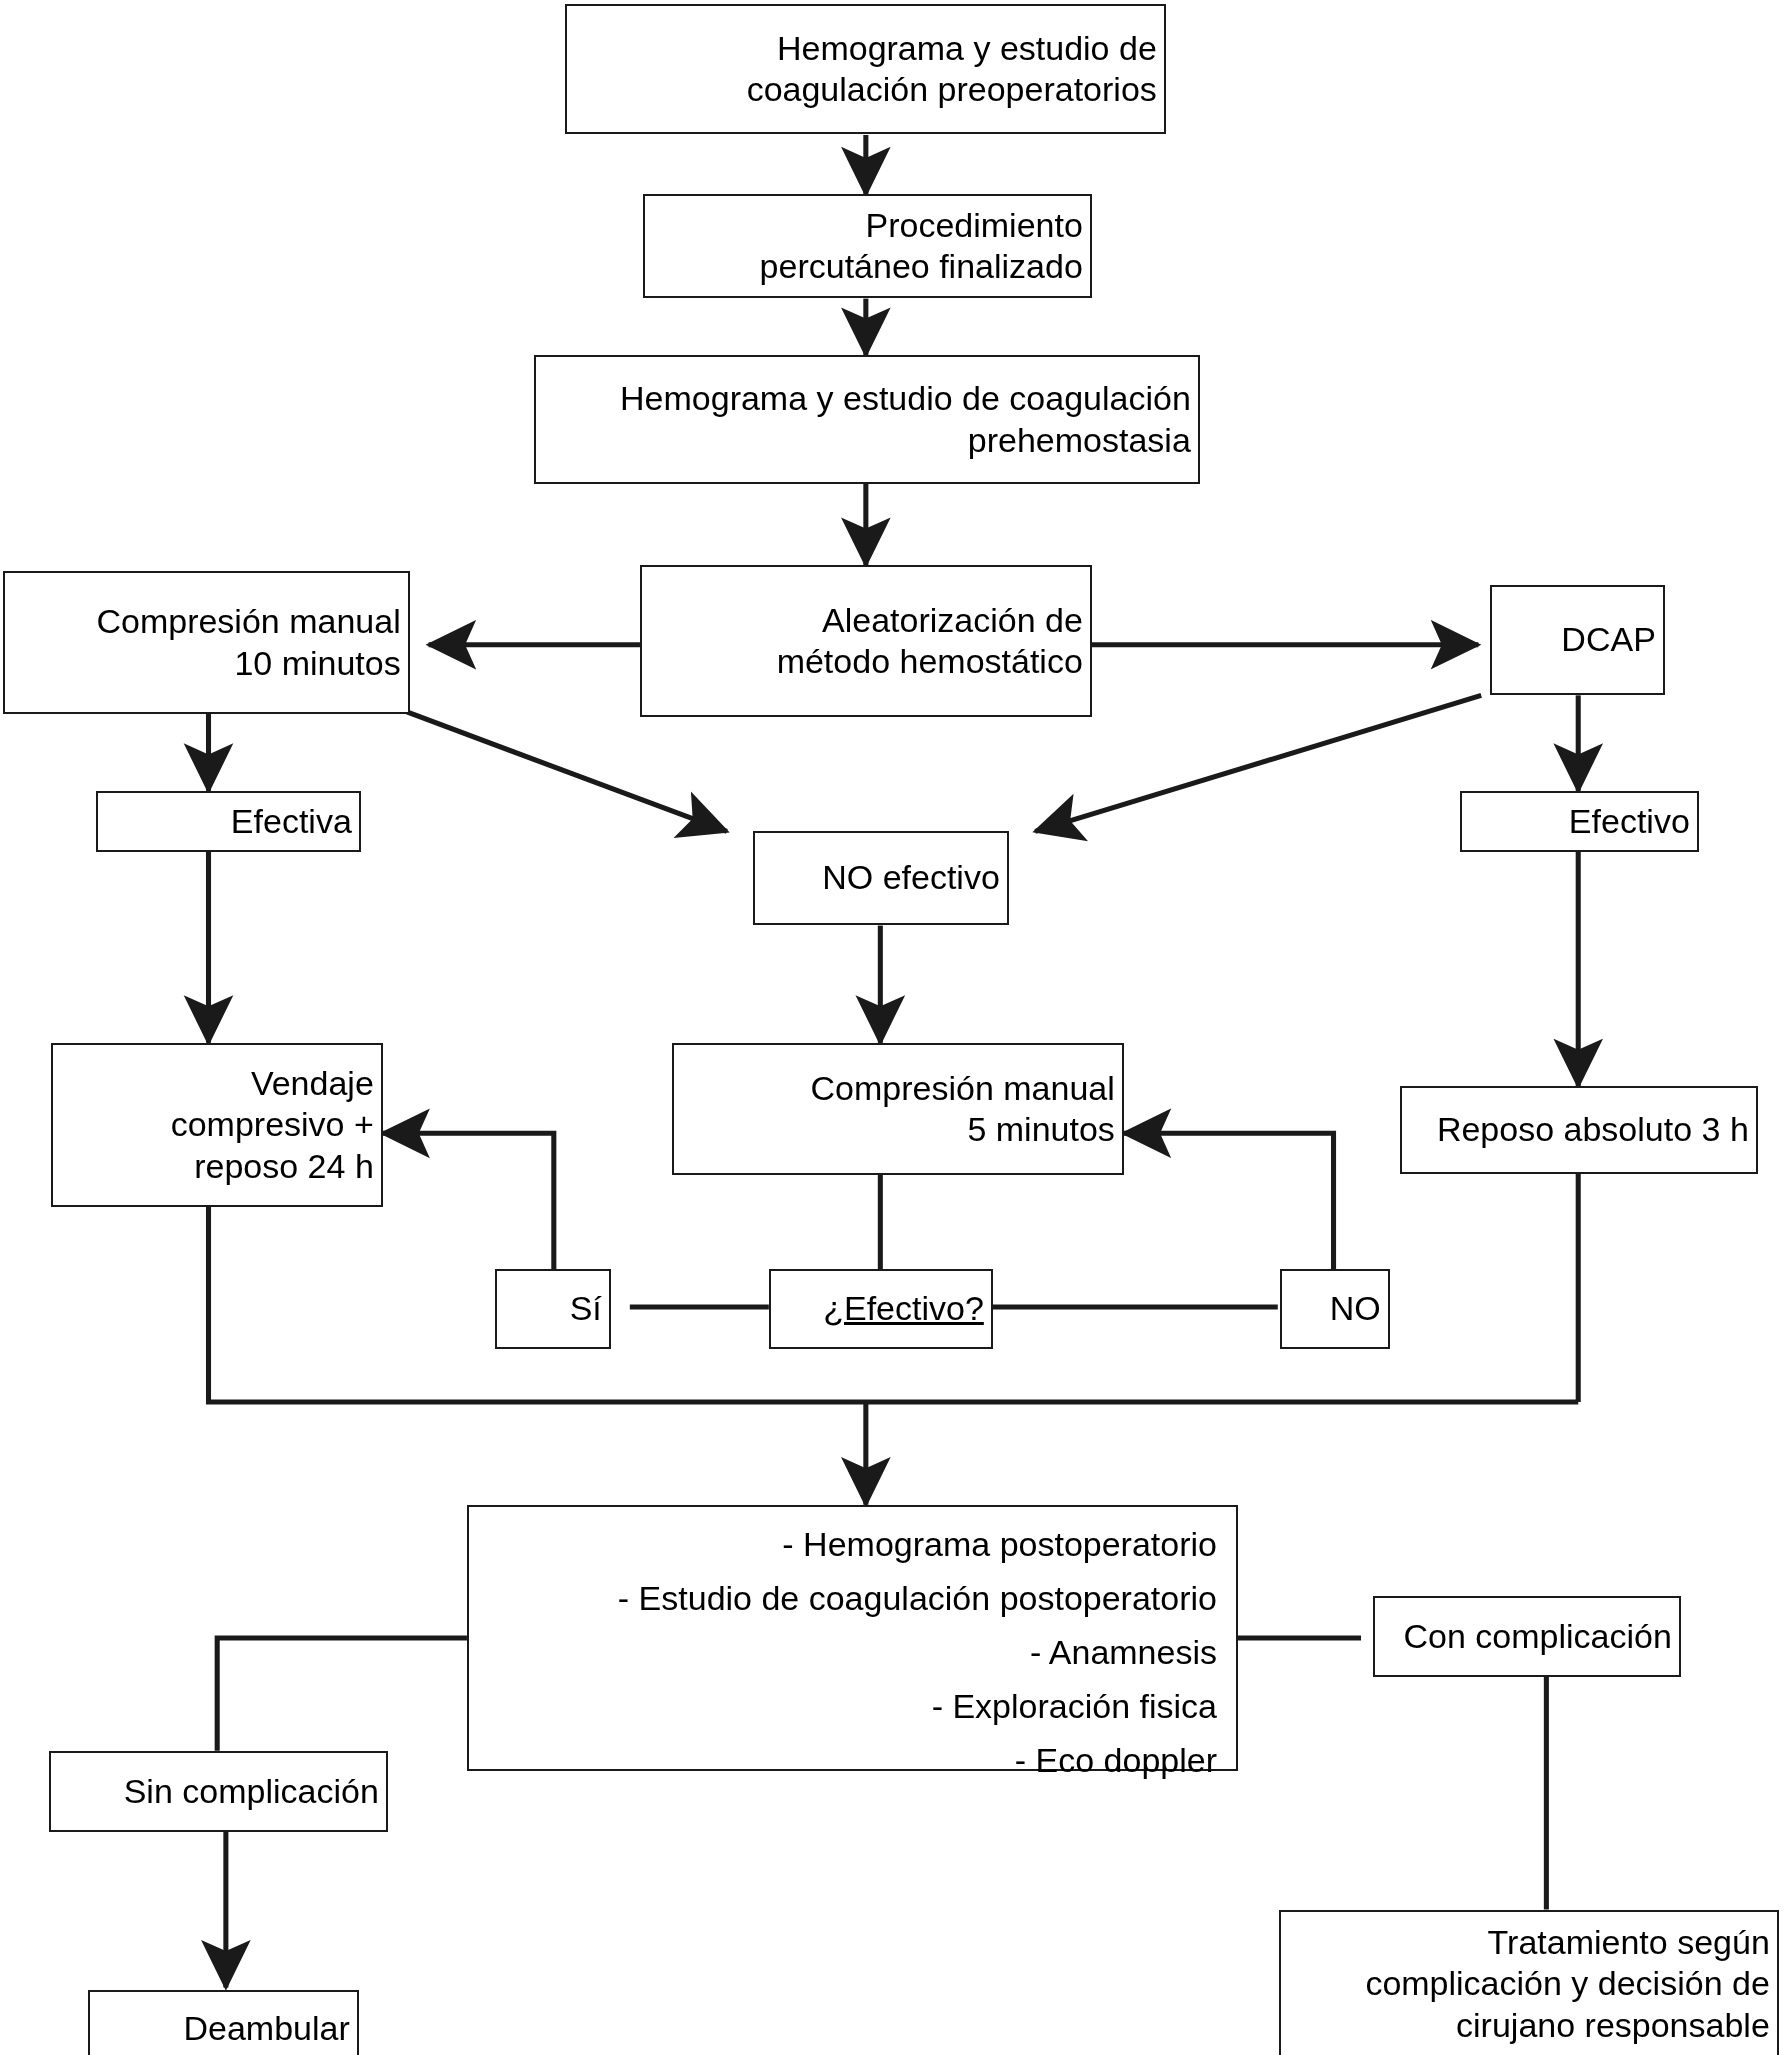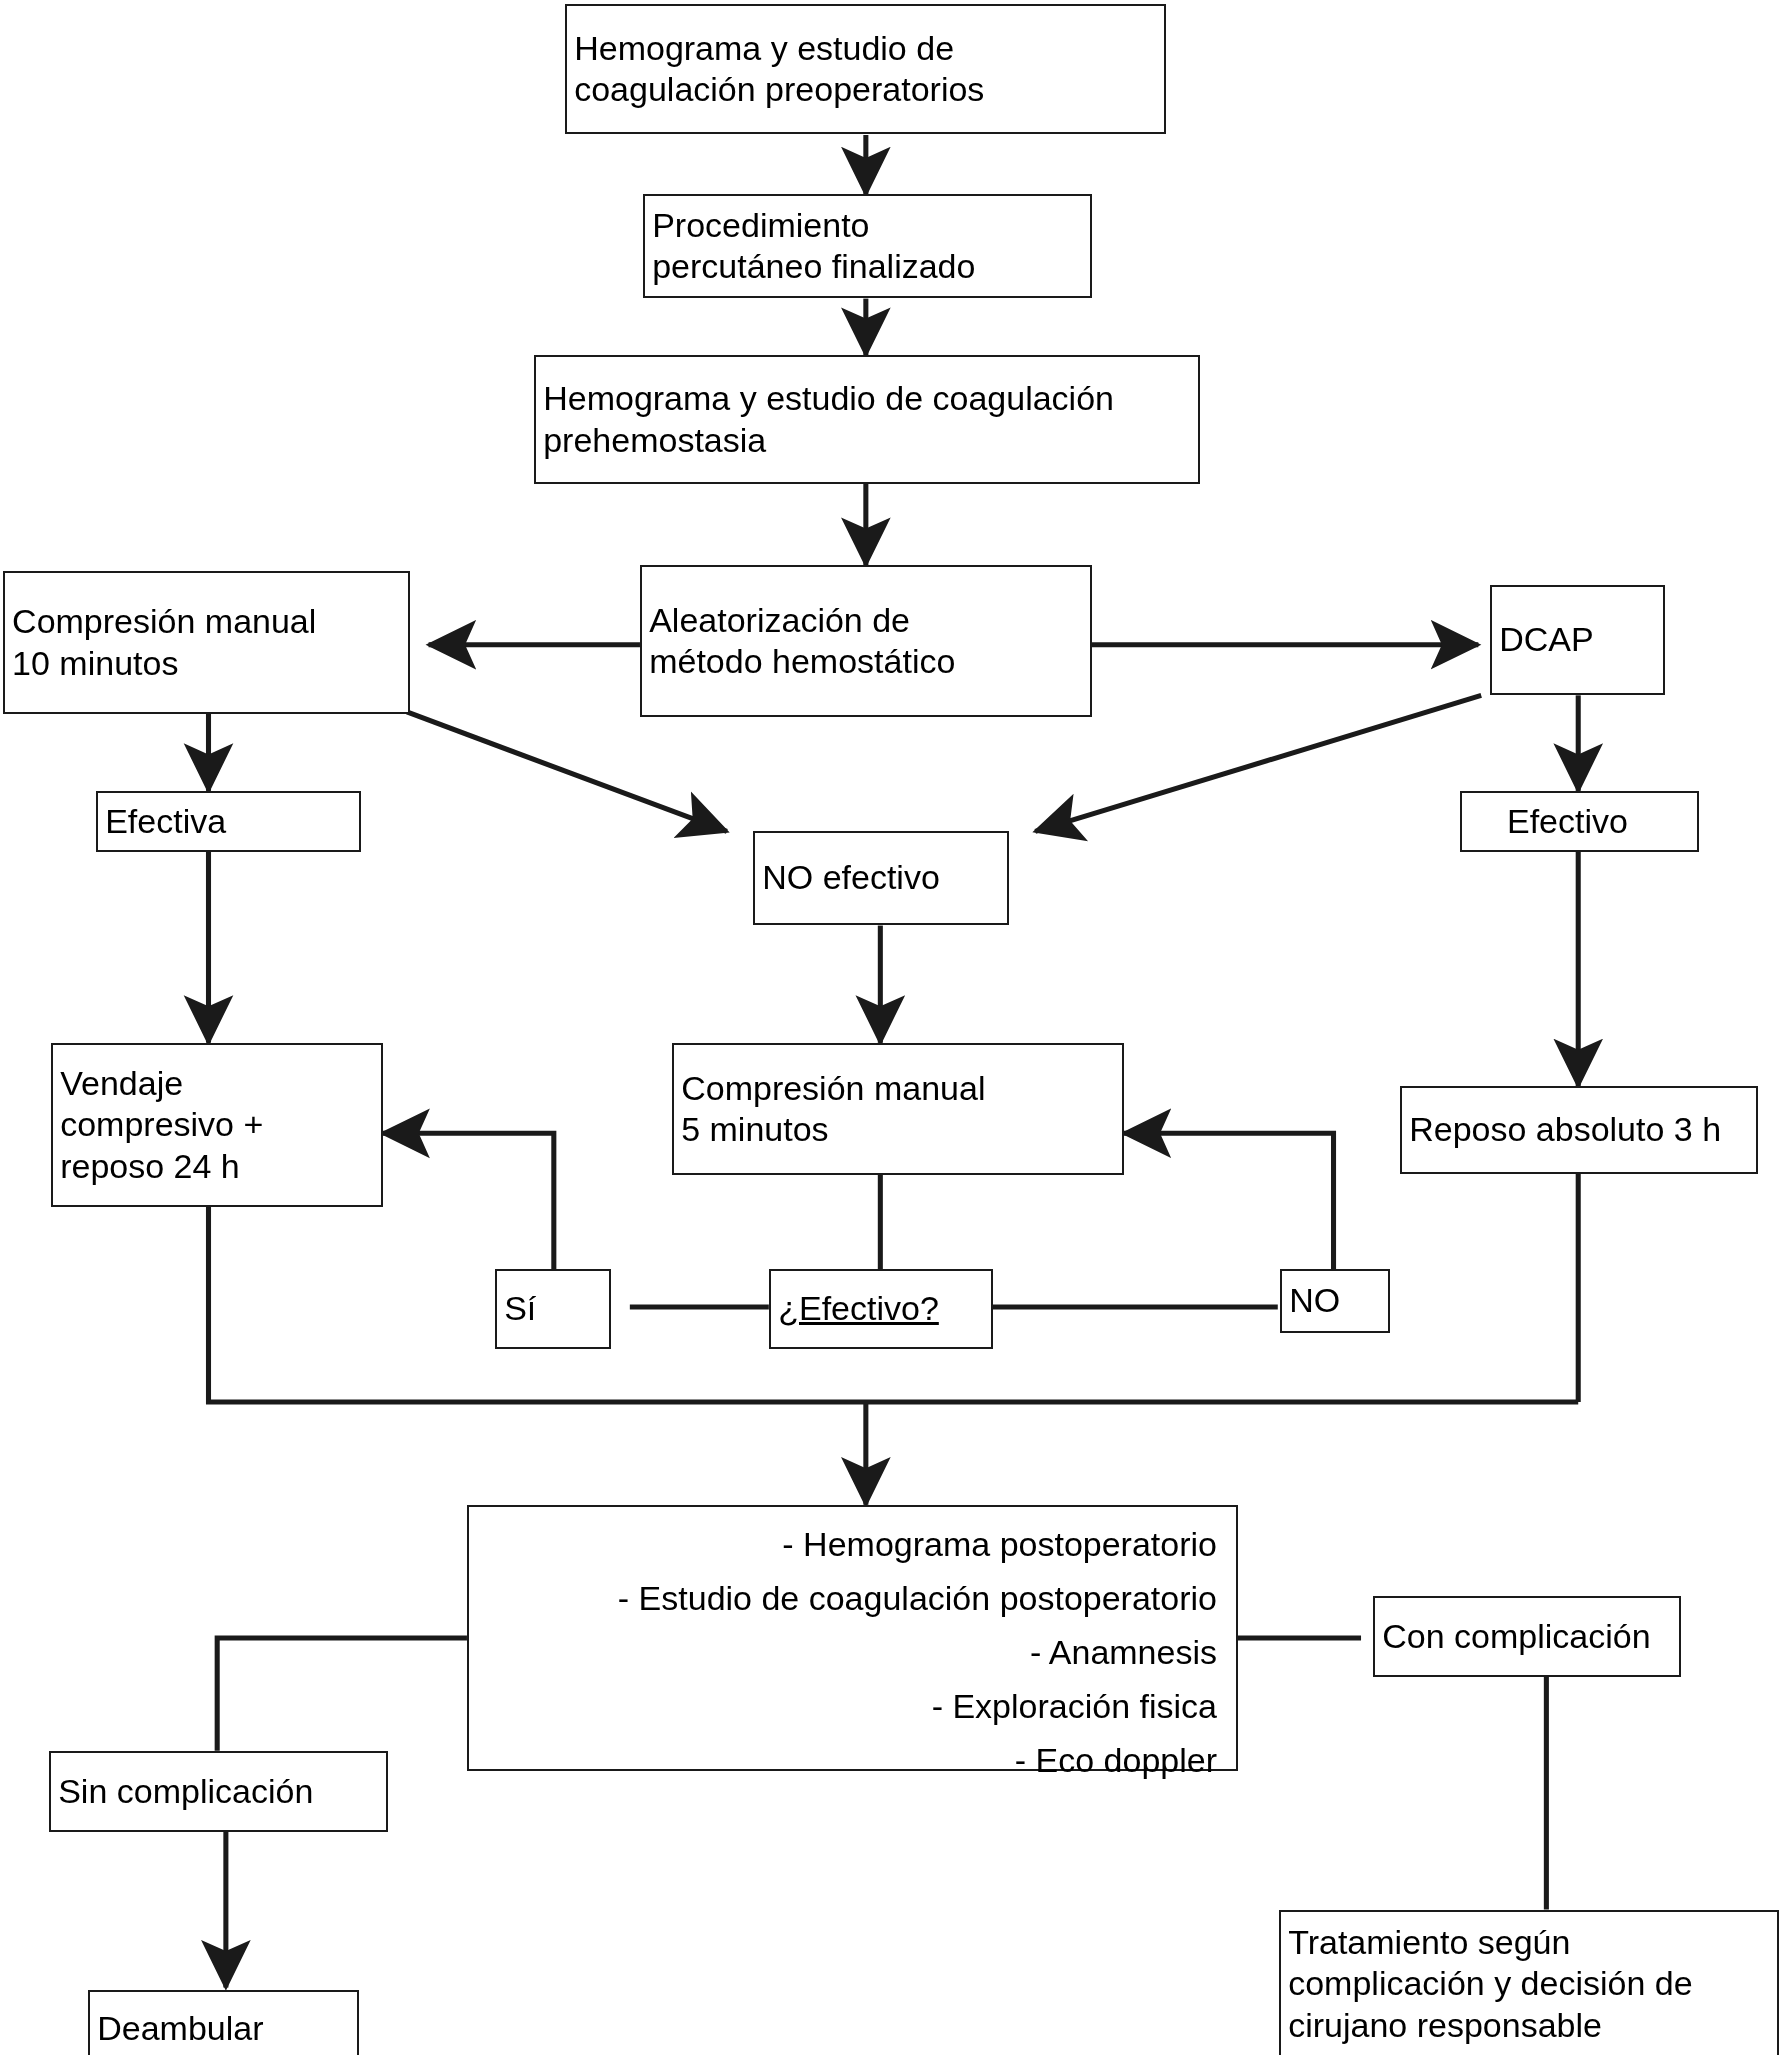--- a/index.html
+++ b/index.html
@@ -24,21 +24,21 @@
     pointer-events: none;
   }
   .node {
     position: absolute;
     box-sizing: border-box;
     background: #ffffff;
     border: 2.9px solid #1a1a1a;
     display: flex;
     align-items: center;
     justify-content: center;
-    text-align: left;
+    text-align: right;
     color: #000000;
     font-size: 34px;
     line-height: 1.22;
     padding: 2.9px 7.2px;
     z-index: 2;
   }
   .node .label { display: block; width: 100%; }
   .node.list {
     align-items: flex-start;
     justify-content: flex-start;
@@ -181,21 +181,21 @@
   </div>
 
   <div class="node" style="left:495px; top:1269px; width:116px; height:80px;">
     <span class="label" style="white-space:pre-line;">Sí</span>
   </div>
 
   <div class="node" style="left:769px; top:1269px; width:224px; height:80px;">
     <span class="label" style="white-space:pre-line;text-decoration:underline;">¿Efectivo?</span>
   </div>
 
-  <div class="node" style="left:1280px; top:1269px; width:110px; height:64px;">
+  <div class="node" style="left:1280px; top:1269px; width:110px; height:80px;">
     <span class="label" style="white-space:pre-line;">NO</span>
   </div>
 
   <div class="node list" style="left:467px; top:1505px; width:771px; height:266px;">
     <ul>
       <li>- Hemograma postoperatorio</li>
       <li>- Estudio de coagulación postoperatorio</li>
       <li>- Anamnesis</li>
       <li>- Exploración fisica</li>
       <li>- Eco doppler</li>

